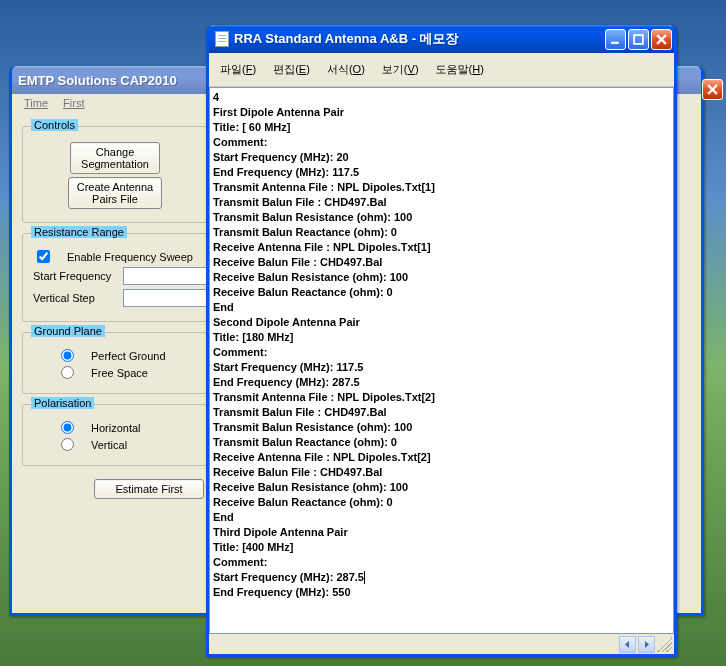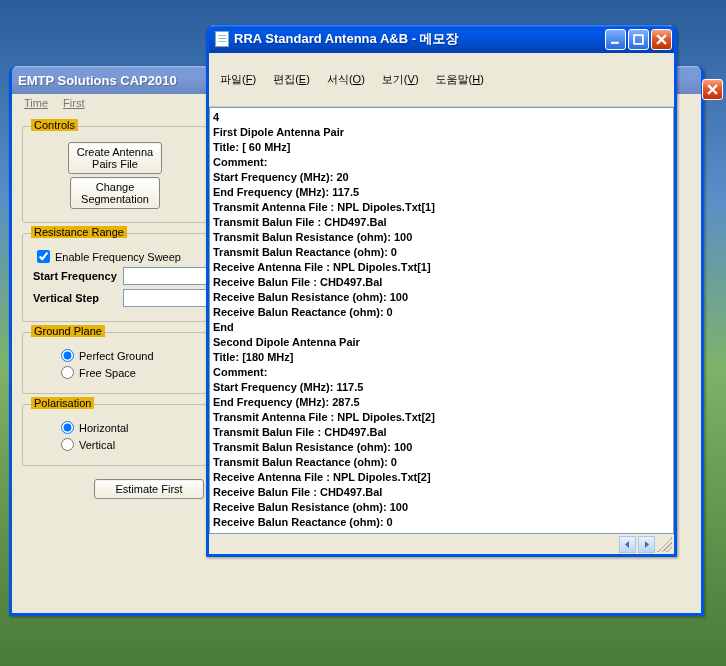--- a/index.html
+++ b/index.html
@@ -89,59 +89,59 @@
     border: 1px solid #c0c0b0;
     border-radius: 3px;
     margin: 6px 2px 10px 2px;
     padding: 12px 10px 10px 10px;
     position: relative;
     width: 186px;
   }
   .groupbox .legend {
     position: absolute;
     top: -8px; left: 8px;
-    background: #eab308;
+    background: #7dd3fc;
     padding: 0 3px;
   }
   .btn {
     background: linear-gradient(to bottom, #fff, #efecdc);
     border: 1px solid #888;
     border-radius: 3px;
     padding: 3px 8px;
     text-align: center;
     min-width: 90px;
     margin: 3px auto;
     display: block;
     box-shadow: inset 0 0 0 1px #f5f3e8;
   }
   .field-row { display:flex; align-items:center; margin:4px 0; }
-  .field-row label { flex: 0 0 90px; font-weight: bold; }
+  .field-row label { flex: 0 0 90px; }
   .field-row input[type=text] {
     flex:1; height:18px; border:1px solid #7f9db9; background:#fff; padding:0 3px;
   }
-  .radio-row, .check-row { display:flex; align-items:flex-end; margin:4px 0 4px 28px; }
+  .radio-row, .check-row { display:flex; align-items:flex-end; margin:4px 0 4px 28px;gap:12px; }
   .check-row { margin-left: 4px; }
   .radio-row input, .check-row input { margin: 0 5px 0 0; }
   .bottom-btn-row{ margin-top:10px; padding-left:74px;}
   .btn.wide{ display:inline-block; min-width:110px;}
 
   
   #stray-close{
     position:absolute; right:3px; top:79px;
     width:21px;height:21px;
   }
 
   
   #notepad {
     left: 206px; top: 25px;
-    width: 471px; height: 532px;
+    width: 471px; height: 632px;
   }
   #notepad .menubar {
     background: #ece9d8;
-    padding: 19px 4px;
+    padding: 9px 4px;
     border-bottom: 1px solid #d0ccc0;
   }
   #notepad .menubar .mi { padding: 2px 7px; }
   #notepad .menubar .u { text-decoration: underline; }
   .textarea-wrap{
     flex:1; background:#fff; margin:0; border:1px solid #7f9db9;
     font-family: "Courier New", monospace;
     font-size: 13px;
     white-space: pre;
     overflow: auto;
@@ -177,26 +177,26 @@
   </div>
   <div class="menubar">
     <span>Time</span>
     <span>First</span>
   </div>
   <div class="client">
 
     <div class="groupbox">
       <div class="legend">Controls</div>
       <button class="btn">
+        <span>Change</span><br>
+        <span>Segmentation</span>
+      </button>
+      <button class="btn">
         <span>Create Antenna</span><br>
         <span>Pairs File</span>
-      </button>
-      <button class="btn">
-        <span>Change</span><br>
-        <span>Segmentation</span>
       </button>
     </div>
 
     <div class="groupbox">
       <div class="legend">Resistance Range</div>
       <div class="check-row">
         <input type="checkbox" checked="" style="">
         <label>Enable Frequency Sweep</label>
       </div>
       <div class="field-row">

